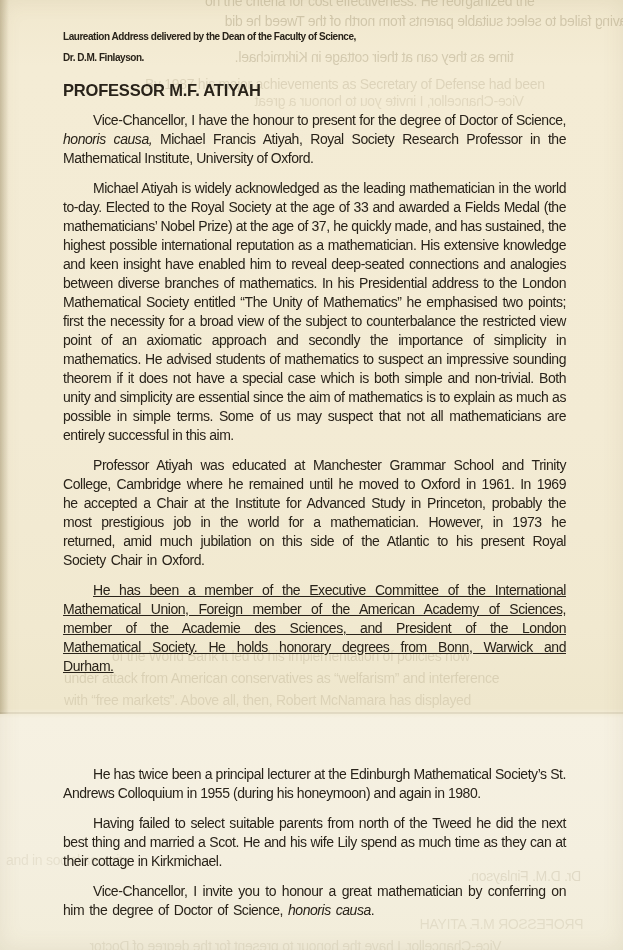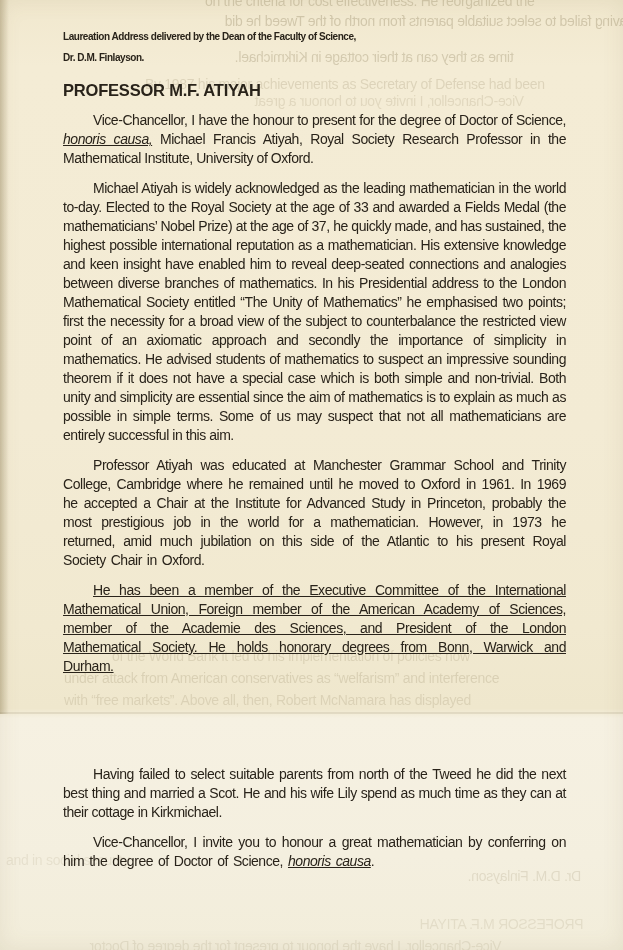--- a/index.html
+++ b/index.html
@@ -44,21 +44,21 @@
     margin-top:12px;line-height:20px;white-space:nowrap;
   }
   p{
     margin:11px 0 0 0;
     font-size:14px;line-height:19px;letter-spacing:-.45px;
     text-align:justify;text-indent:30px;
   }
   .content-bottom p:first-child{margin-top:0;}
   .loose{word-spacing:3px;text-decoration:underline;}
   .semi-loose{word-spacing:1.5px;}
-  i{font-style:italic;text-decoration:underline;}
+  i{font-style:italic;}
 
   .ghost{
     position:absolute;font-size:14px;letter-spacing:-.3px;
     color:#8d7f5c;white-space:nowrap;
     filter:blur(.4px);pointer-events:none;
   }
   .mirror{transform:scaleX(-1);}
   .gt1{top:-7px;left:205px;opacity:.30;}
   .gt2{top:13px;left:225px;opacity:.32;}
   .gt3{top:49px;left:235px;opacity:.30;}
@@ -103,19 +103,20 @@
     <p><span>Vice-Chancellor, I have the honour to present for the degree of Doctor of Science, </span><i>honoris causa,</i><span> Michael Francis Atiyah, Royal Society Research Professor in the Mathematical Institute, University of Oxford.</span></p>
 
     <p>Michael Atiyah is widely acknowledged as the leading mathematician in the world to-day. Elected to the Royal Society at the age of 33 and awarded a Fields Medal (the mathematicians’ Nobel Prize) at the age of 37, he quickly made, and has sustained, the highest possible international reputation as a mathematician. His extensive knowledge and keen insight have enabled him to reveal deep-seated connections and analogies between diverse branches of mathematics. In his Presidential address to the London Mathematical Society entitled “The Unity of Mathematics” he emphasised two points; first the necessity for a broad view of the subject to counterbalance the restricted view point of an axiomatic approach and secondly the importance of simplicity in mathematics. He advised students of mathematics to suspect an impressive sounding theorem if it does not have a special case which is both simple and non-trivial. Both unity and simplicity are essential since the aim of mathematics is to explain as much as possible in simple terms. Some of us may suspect that not all mathematicians are entirely successful in this aim.</p>
 
     <p class="semi-loose">Professor Atiyah was educated at Manchester Grammar School and Trinity College, Cambridge where he remained until he moved to Oxford in 1961. In 1969 he accepted a Chair at the Institute for Advanced Study in Princeton, probably the most prestigious job in the world for a mathematician. However, in 1973 he returned, amid much jubilation on this side of the Atlantic to his present Royal Society Chair in Oxford.</p>
 
     <p class="loose">He has been a member of the Executive Committee of the International Mathematical Union, Foreign member of the American Academy of Sciences, member of the Academie des Sciences, and President of the London Mathematical Society. He holds honorary degrees from Bonn, Warwick and Durham.</p>
   </div>
 
   <div class="content-bottom">
+    <p>He has twice been a principal lecturer at the Edinburgh Mathematical Society’s St. Andrews Colloquium in 1955 (during his honeymoon) and again in 1980.</p>
 
     <p>Having failed to select suitable parents from north of the Tweed he did the next best thing and married a Scot. He and his wife Lily spend as much time as they can at their cottage in Kirkmichael.</p>
 
     <p class="semi-loose"><span>Vice-Chancellor, I invite you to honour a great mathematician by conferring on him the degree of Doctor of Science, </span><i>honoris causa</i><span>.</span></p>
   </div>
 
 </div>
 
 </body></html>

